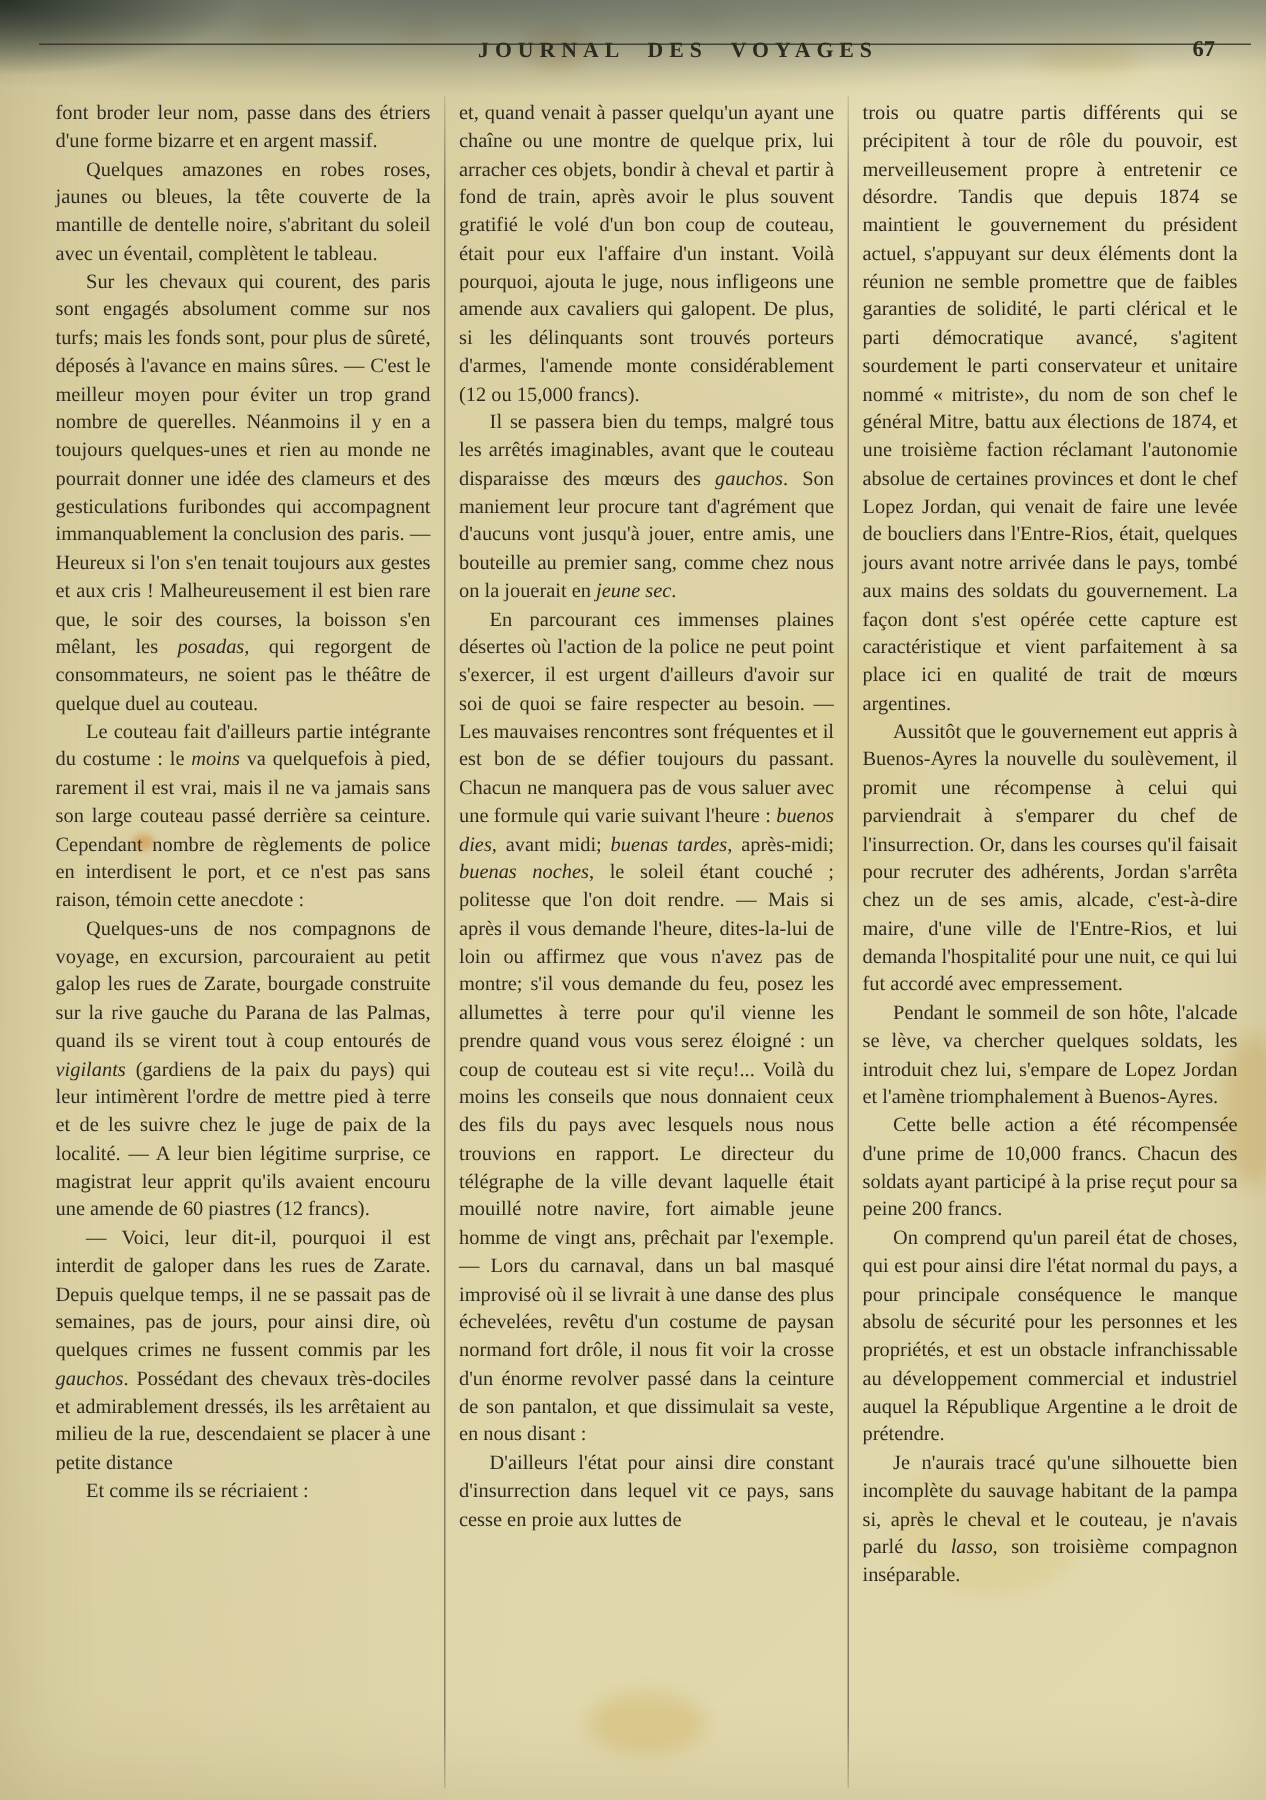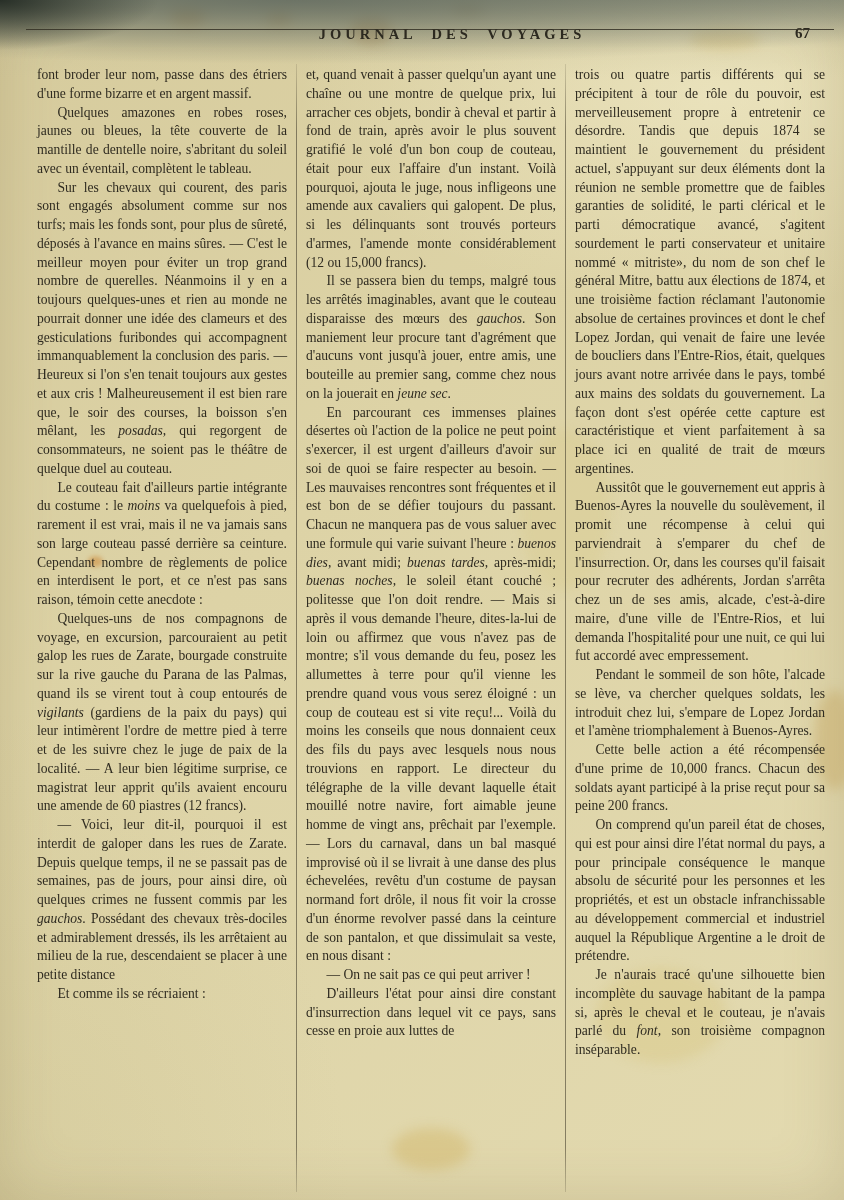--- a/index.html
+++ b/index.html
@@ -95,26 +95,25 @@
         <p>Le couteau fait d'ailleurs partie intégrante du costume : le <i>moins</i> va quelquefois à pied, rarement il est vrai, mais il ne va jamais sans son large couteau passé derrière sa ceinture. Cependant nombre de règlements de police en interdisent le port, et ce n'est pas sans raison, témoin cette anecdote :</p>
         <p>Quelques-uns de nos compagnons de voyage, en excursion, parcouraient au petit galop les rues de Zarate, bourgade construite sur la rive gauche du Parana de las Palmas, quand ils se virent tout à coup entourés de <i>vigilants</i> (gardiens de la paix du pays) qui leur intimèrent l'ordre de mettre pied à terre et de les suivre chez le juge de paix de la localité. — A leur bien légitime surprise, ce magistrat leur apprit qu'ils avaient encouru une amende de 60 piastres (12 francs).</p>
         <p>— Voici, leur dit-il, pourquoi il est interdit de galoper dans les rues de Zarate. Depuis quelque temps, il ne se passait pas de semaines, pas de jours, pour ainsi dire, où quelques crimes ne fussent commis par les <i>gauchos</i>. Possédant des chevaux très-dociles et admirablement dressés, ils les arrêtaient au milieu de la rue, descendaient se placer à une petite distance</p>
         <p>Et comme ils se récriaient :</p>
       </section>
     <div class="col-sep"></div>
     <section class="column" style="color: rgb(47, 43, 32);">
         <p class="no-indent">et, quand venait à passer quelqu'un ayant une chaîne ou une montre de quelque prix, lui arracher ces objets, bondir à cheval et partir à fond de train, après avoir le plus souvent gratifié le volé d'un bon coup de couteau, était pour eux l'affaire d'un instant. Voilà pourquoi, ajouta le juge, nous infligeons une amende aux cavaliers qui galopent. De plus, si les délinquants sont trouvés porteurs d'armes, l'amende monte considérablement (12 ou 15,000 francs).</p>
         <p>Il se passera bien du temps, malgré tous les arrêtés imaginables, avant que le couteau disparaisse des mœurs des <i>gauchos</i>. Son maniement leur procure tant d'agrément que d'aucuns vont jusqu'à jouer, entre amis, une bouteille au premier sang, comme chez nous on la jouerait en <i>jeune sec</i>.</p>
         <p>En parcourant ces immenses plaines désertes où l'action de la police ne peut point s'exercer, il est urgent d'ailleurs d'avoir sur soi de quoi se faire respecter au besoin. — Les mauvaises rencontres sont fréquentes et il est bon de se défier toujours du passant. Chacun ne manquera pas de vous saluer avec une formule qui varie suivant l'heure : <i>buenos dies</i>, avant midi; <i>buenas tardes</i>, après-midi; <i>buenas noches</i>, le soleil étant couché ; politesse que l'on doit rendre. — Mais si après il vous demande l'heure, dites-la-lui de loin ou affirmez que vous n'avez pas de montre; s'il vous demande du feu, posez les allumettes à terre pour qu'il vienne les prendre quand vous vous serez éloigné : un coup de couteau est si vite reçu!... Voilà du moins les conseils que nous donnaient ceux des fils du pays avec lesquels nous nous trouvions en rapport. Le directeur du télégraphe de la ville devant laquelle était mouillé notre navire, fort aimable jeune homme de vingt ans, prêchait par l'exemple. — Lors du carnaval, dans un bal masqué improvisé où il se livrait à une danse des plus échevelées, revêtu d'un costume de paysan normand fort drôle, il nous fit voir la crosse d'un énorme revolver passé dans la ceinture de son pantalon, et que dissimulait sa veste, en nous disant :</p>
-        <p>— On ne sait pas ce qui peut arriver !</p>
         <p>D'ailleurs l'état pour ainsi dire constant d'insurrection dans lequel vit ce pays, sans cesse en proie aux luttes de</p>
       </section>
     <div class="col-sep"></div>
     <section class="column" style="color: rgb(47, 43, 32);">
         <p class="no-indent">trois ou quatre partis différents qui se précipitent à tour de rôle du pouvoir, est merveilleusement propre à entretenir ce désordre. Tandis que depuis 1874 se maintient le gouvernement du président actuel, s'appuyant sur deux éléments dont la réunion ne semble promettre que de faibles garanties de solidité, le parti clérical et le parti démocratique avancé, s'agitent sourdement le parti conservateur et unitaire nommé « mitriste», du nom de son chef le général Mitre, battu aux élections de 1874, et une troisième faction réclamant l'autonomie absolue de certaines provinces et dont le chef Lopez Jordan, qui venait de faire une levée de boucliers dans l'Entre-Rios, était, quelques jours avant notre arrivée dans le pays, tombé aux mains des soldats du gouvernement. La façon dont s'est opérée cette capture est caractéristique et vient parfaitement à sa place ici en qualité de trait de mœurs argentines.</p>
         <p>Aussitôt que le gouvernement eut appris à Buenos-Ayres la nouvelle du soulèvement, il promit une récompense à celui qui parviendrait à s'emparer du chef de l'insurrection. Or, dans les courses qu'il faisait pour recruter des adhérents, Jordan s'arrêta chez un de ses amis, alcade, c'est-à-dire maire, d'une ville de l'Entre-Rios, et lui demanda l'hospitalité pour une nuit, ce qui lui fut accordé avec empressement.</p>
         <p>Pendant le sommeil de son hôte, l'alcade se lève, va chercher quelques soldats, les introduit chez lui, s'empare de Lopez Jordan et l'amène triomphalement à Buenos-Ayres.</p>
         <p>Cette belle action a été récompensée d'une prime de 10,000 francs. Chacun des soldats ayant participé à la prise reçut pour sa peine 200 francs.</p>
         <p>On comprend qu'un pareil état de choses, qui est pour ainsi dire l'état normal du pays, a pour principale conséquence le manque absolu de sécurité pour les personnes et les propriétés, et est un obstacle infranchissable au développement commercial et industriel auquel la République Argentine a le droit de prétendre.</p>
-        <p>Je n'aurais tracé qu'une silhouette bien incomplète du sauvage habitant de la pampa si, après le cheval et le couteau, je n'avais parlé du <i>font</i>, son troisième compagnon inséparable.</p>
+        <p>Je n'aurais tracé qu'une silhouette bien incomplète du sauvage habitant de la pampa si, après le cheval et le couteau, je n'avais parlé du <i>lasso</i>, son troisième compagnon inséparable.</p>
       </section>
   </main>
 </div>
 
 </body></html>

